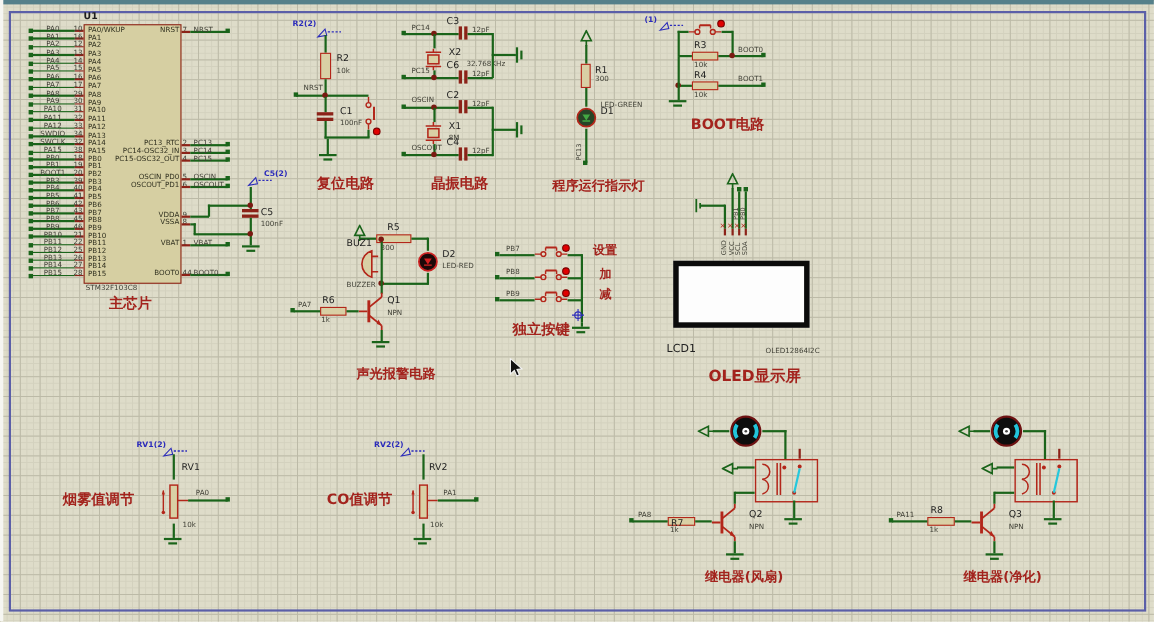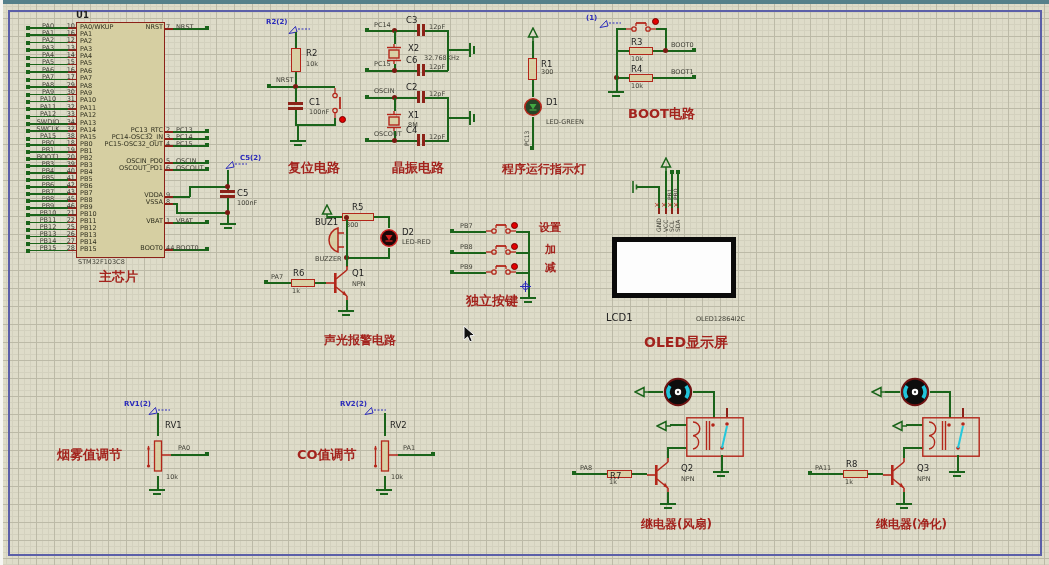--- a/index.html
+++ b/index.html
@@ -595,21 +595,21 @@
     <div class="res" style="left:528px;top:58px;width:9px;height:22px"></div>
     <span class="txt ref" style="left:541px;top:60px">R1</span>
     <span class="txt val" style="left:541px;top:69px">300</span>
     <i class="wv" style="left:532px;top:80px;height:17px"></i>
     <svg class="cmp" style="left:523px;top:97px" width="20" height="20">
         <circle cx="10" cy="10" r="8.2" fill="#274427" stroke="#b3261a" stroke-width="1.6"></circle>
         <path d="M6.5 7 L13.5 7 L10 12.5 Z" fill="#43a843"></path>
         <line x1="6.5" y1="13" x2="13.5" y2="13" stroke="#43a843" stroke-width="1.3"></line>
       </svg>
     <span class="txt ref" style="left:546px;top:98px">D1</span>
-    <span class="txt val" style="left:546px;top:119px">LED-GREEN</span>
+    <span class="txt val" style="left:546px;top:92px">LED-GREEN</span>
     <i class="wv" style="left:532px;top:117px;height:31px"></i>
     <span class="vt" style="left:523px;top:122px;height:24px">PC13</span>
     <i class="sq" style="left:530px;top:146px"></i>
     <span class="txt cap cap12" style="left:502px;top:163px">程序运行指示灯</span>
   </div>
 
   <div class="layer">
     <span class="txt blue" style="left:586px;top:15px">(1)</span>
     <svg class="cmp" style="left:598px;top:19px" width="24" height="10">
         <g stroke="#2b2bbb" fill="none">

